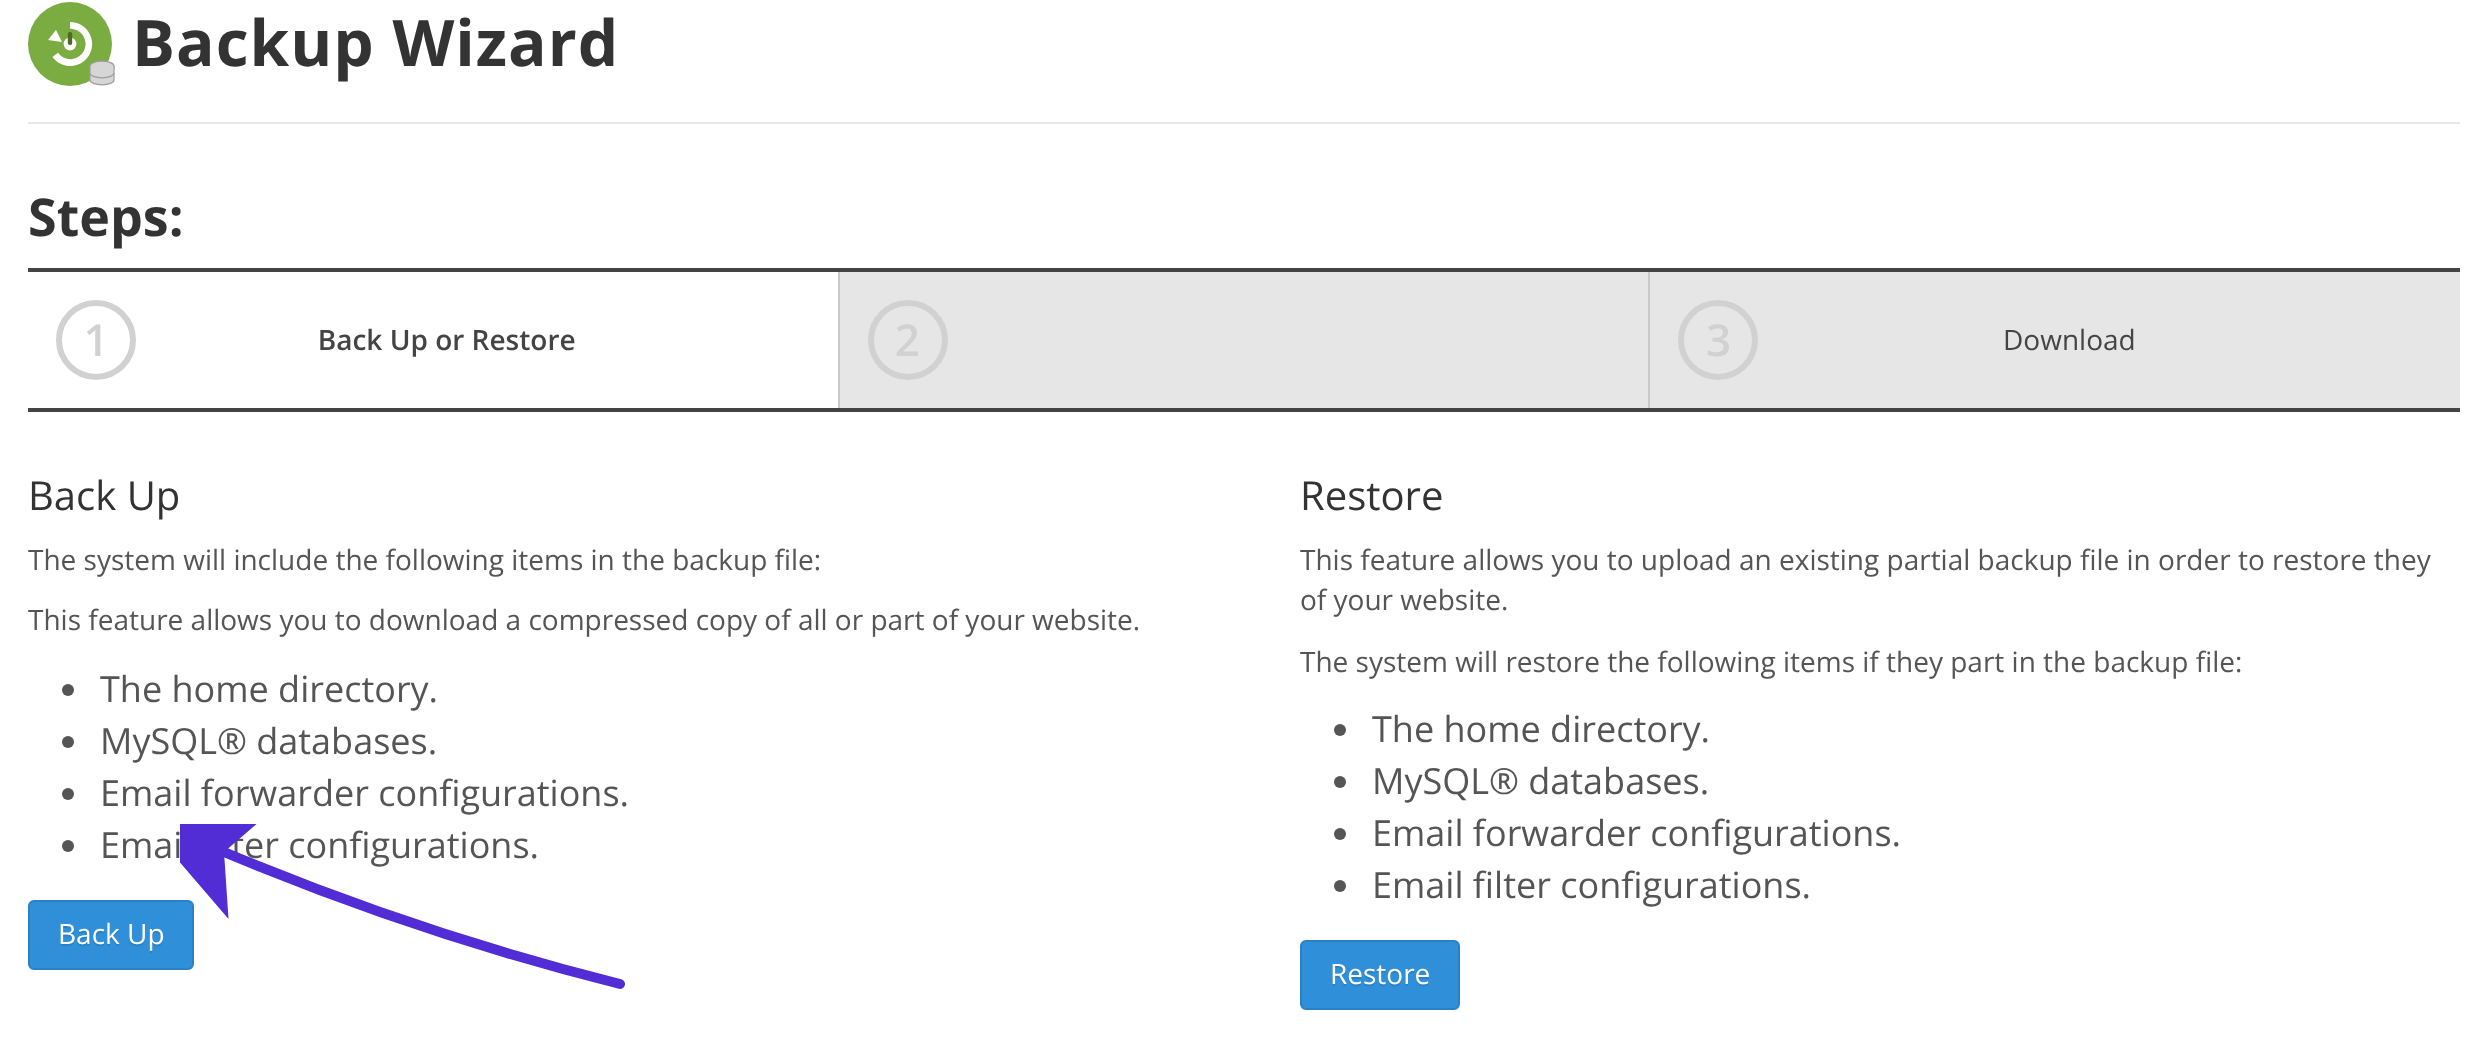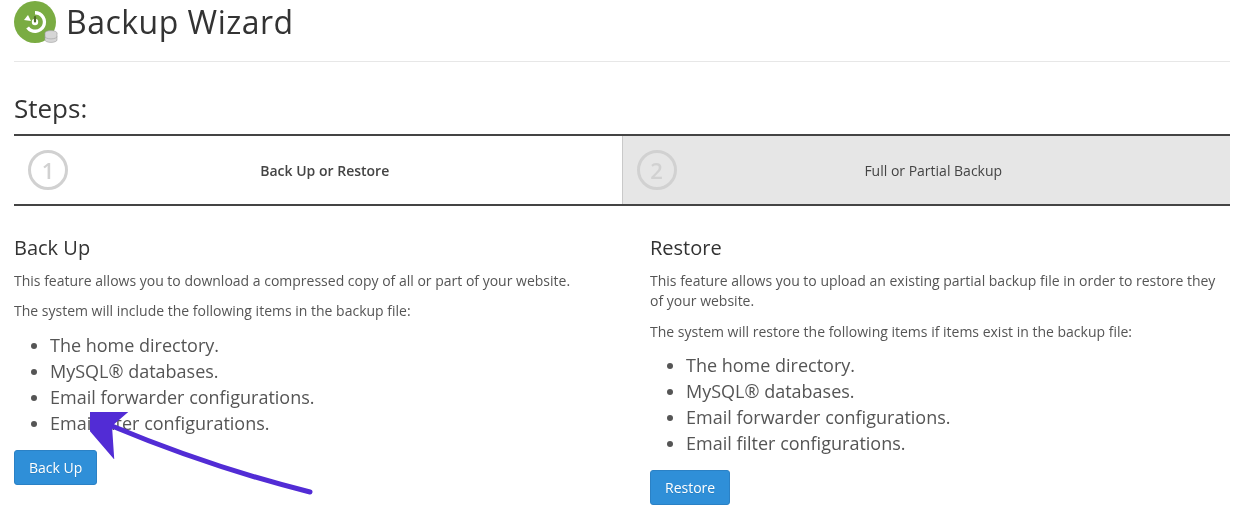--- a/index.html
+++ b/index.html
@@ -5,25 +5,25 @@
     * { box-sizing: border-box; margin: 0; padding: 0; }
     body { font-family: "Open Sans", "Helvetica Neue", Arial, sans-serif; color: #444; background: #fff; width: 1244px; }
 
     .page { padding: 0 14px 30px 14px; }
 
     
     .app-header { display: flex; align-items: center; margin: 0 0 18px 0; }
     .app-icon { width: 42px; height: 42px; border-radius: 50%; position: relative; background: #7aac42; display: flex; align-items: center; justify-content: center; margin-right: 10px; }
     .app-icon svg { display: block; }
     .app-icon .small-db { position: absolute; right: -4px; bottom: -4px; }
-    .app-title { font-size: 32px; font-weight: 400; color: #333; letter-spacing: 0.5px; }
+    .app-title { font-size: 32px; font-weight: 700; color: #333; letter-spacing: 0.5px; }
     .header-divider { border: none; border-top: 1px solid #e7e7e7; margin: 0 0 28px 0; }
 
     
-    .steps-label { font-size: 26px; color: #333; margin-bottom: 8px; font-weight: 400; }
+    .steps-label { font-size: 26px; color: #333; margin-bottom: 8px; font-weight: 700; }
     .tabs { display: flex; border-top: 2px solid #444; border-bottom: 2px solid #444; }
     .tab { flex: 1; display: flex; align-items: center; padding: 14px 14px; background: #e6e6e6; border-right: 1px solid #c9c9c9; }
     .tab:last-child { border-right: none; }
     .tab.active { background: #fff; }
     .tab-number { width: 40px; height: 40px; border: 3px solid #d1d1d1; border-radius: 50%; display: flex; align-items: center; justify-content: center; color: #d1d1d1; font-size: 22px; font-weight: 600; margin-right: 14px; }
     .tab-label { flex: 1; text-align: center; font-size: 14px; color: #444; font-weight: 400; padding-right: 40px; }
     .tab.active .tab-label { font-weight: 600; }
 
     
     .columns { display: flex; margin-top: 28px; gap: 56px; }
@@ -60,42 +60,45 @@
   <hr class="header-divider">
 
   <div class="steps-label">Steps:</div>
   <div class="tabs">
     <div class="tab active">
       <div class="tab-number">1</div>
       <div class="tab-label">Back Up or Restore</div>
     </div>
     <div class="tab">
       <div class="tab-number">2</div>
-      <div class="tab-label">Full or Partial Backup</div>
+    </div>
+    <div class="tab">
+      <div class="tab-number">3</div>
+      <div class="tab-label">Download</div>
     </div>
   </div>
 
   <div class="columns">
     <div class="col">
       <h2>Back Up</h2>
+      <p>The system will include the following items in the backup file:</p>
       <p>This feature allows you to download a compressed copy of all or part of your website.</p>
-      <p>The system will include the following items in the backup file:</p>
       <ul>
         <li>The home directory.</li>
         <li>MySQL® databases.</li>
         <li>Email forwarder configurations.</li>
         <li>Email filter configurations.</li>
       </ul>
       <button class="btn">Back Up</button>
     </div>
 
     <div class="col">
       <h2>Restore</h2>
       <p>This feature allows you to upload an existing partial backup file in order to restore they of your website.</p>
-      <p>The system will restore the following items if items exist in the backup file:</p>
+      <p>The system will restore the following items if they part in the backup file:</p>
       <ul>
         <li>The home directory.</li>
         <li>MySQL® databases.</li>
         <li>Email forwarder configurations.</li>
         <li>Email filter configurations.</li>
       </ul>
       <button class="btn">Restore</button>
     </div>
   </div>
 

